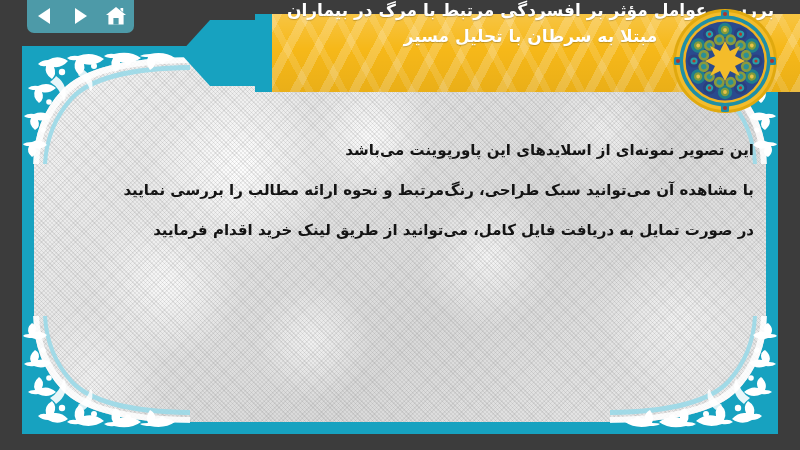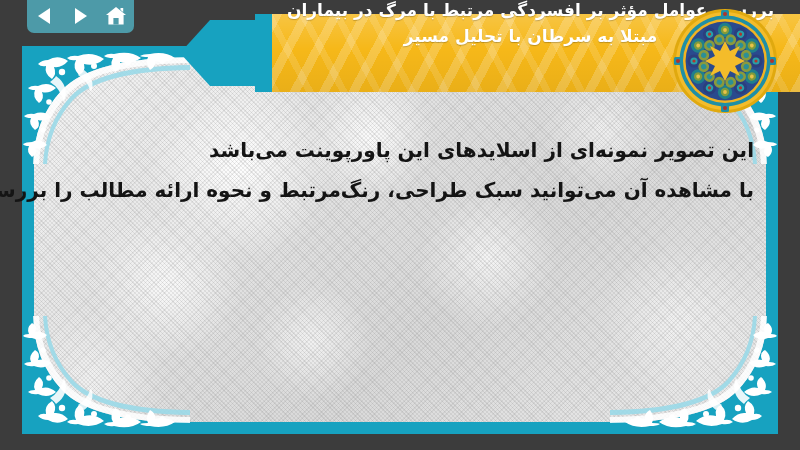--- a/index.html
+++ b/index.html
@@ -103,21 +103,21 @@
     padding-bottom:5px;box-sizing:border-box;z-index:7;
   }
   .navbtn{width:26px;height:24px;display:flex;align-items:center;justify-content:center;cursor:pointer;}
   .navbtn svg{display:block;}
 
   
   .body-text{
     position:absolute;left:60px;right:46px;top:130px;
     direction:rtl;text-align:right;
     color:#141414;
-    font-size:20px;line-height:40px;
+    font-size:15px;line-height:40px;
     font-weight:700;
     z-index:3;
   }
   .body-text .line{white-space:nowrap;}
 </style>
 </head>
 <body>
 
 <div id="stage">
 
@@ -377,15 +377,16 @@
           <rect x="8.4" y="13" width="5.2" height="6.5" fill="#4d9aa8"></rect>
           <path d="M15.5,3 L18.2,3 L18.2,7 L15.5,5 Z" fill="#ffffff"></path>
         </svg>
       </span>
     </div>
   </div>
 
   <div class="body-text">
     <div class="line">این تصویر نمونه‌ای از اسلایدهای این پاورپوینت می‌باشد</div>
     <div class="line">با مشاهده آن می‌توانید سبک طراحی، رنگ‌مرتبط و نحوه ارائه مطالب را بررسی نمایید</div>
+    <div class="line">در صورت تمایل به دریافت فایل کامل، می‌توانید از طریق لینک خرید اقدام فرمایید</div>
   </div>
 
 </div>
 
 </body></html>

